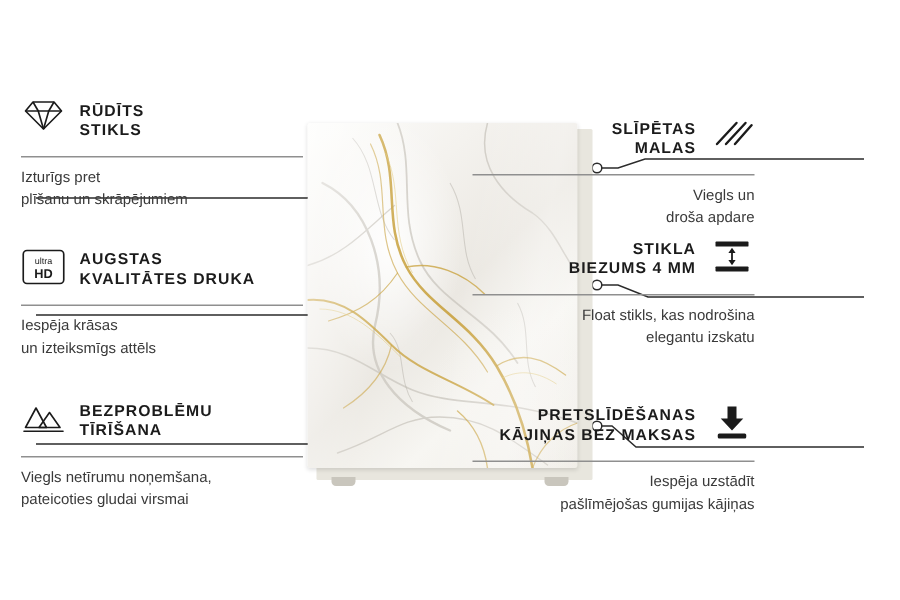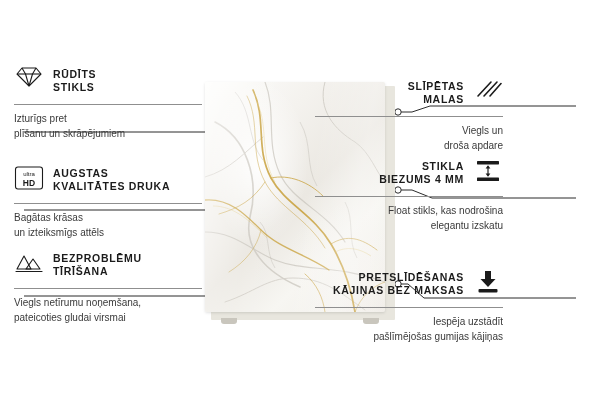--- a/index.html
+++ b/index.html
@@ -218,25 +218,25 @@
         <svg width="30" height="26" viewBox="0 0 30 26">
           <rect x="1.5" y="2" width="27" height="22" rx="2.5" fill="none" stroke="#1b1b1b" stroke-width="1.1"></rect>
           <text x="15" y="11" font-family="Liberation Sans, sans-serif" font-size="6" text-anchor="middle" fill="#1b1b1b">ultra</text>
           <text x="15" y="20.5" font-family="Liberation Sans, sans-serif" font-size="8.5" font-weight="bold" text-anchor="middle" fill="#1b1b1b">HD</text>
         </svg>
       </span>
       <div class="f-title" style="white-space:pre-line;">AUGSTAS
 KVALITĀTES DRUKA</div>
     </div>
     <div class="f-rule"></div>
-    <div class="f-desc" style="white-space:pre-line;">Bagātas krāsas
+    <div class="f-desc" style="white-space:pre-line;">Iespēja krāsas
 un izteiksmīgs attēls</div>
   </div>
 
-  <div class="feature left" style="top:248px;">
+  <div class="feature left" style="top:264px;">
     <div class="f-head">
       <span class="f-icon">
         <svg width="28" height="24" viewBox="0 0 28 24">
           <g fill="none" stroke="#1b1b1b" stroke-width="1.1" stroke-linejoin="round" stroke-linecap="round">
             <path d="M2,19 L9,6 L16,19 Z"></path>
             <path d="M11,19 L18,9 L25,19 Z"></path>
             <path d="M1,21.5 H27"></path>
           </g>
         </svg>
       </span>

